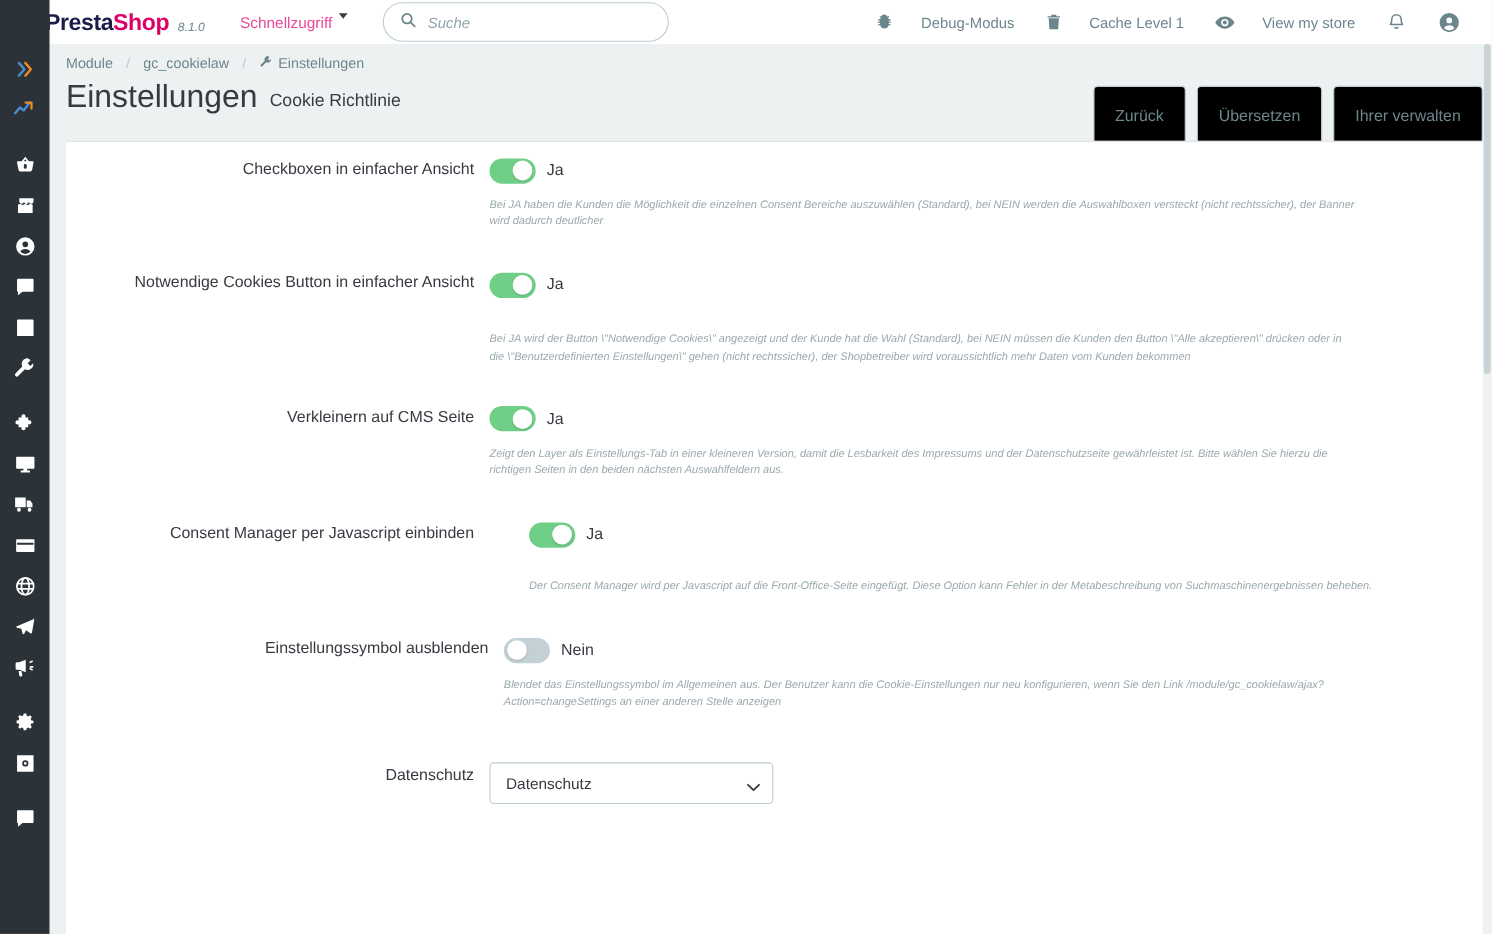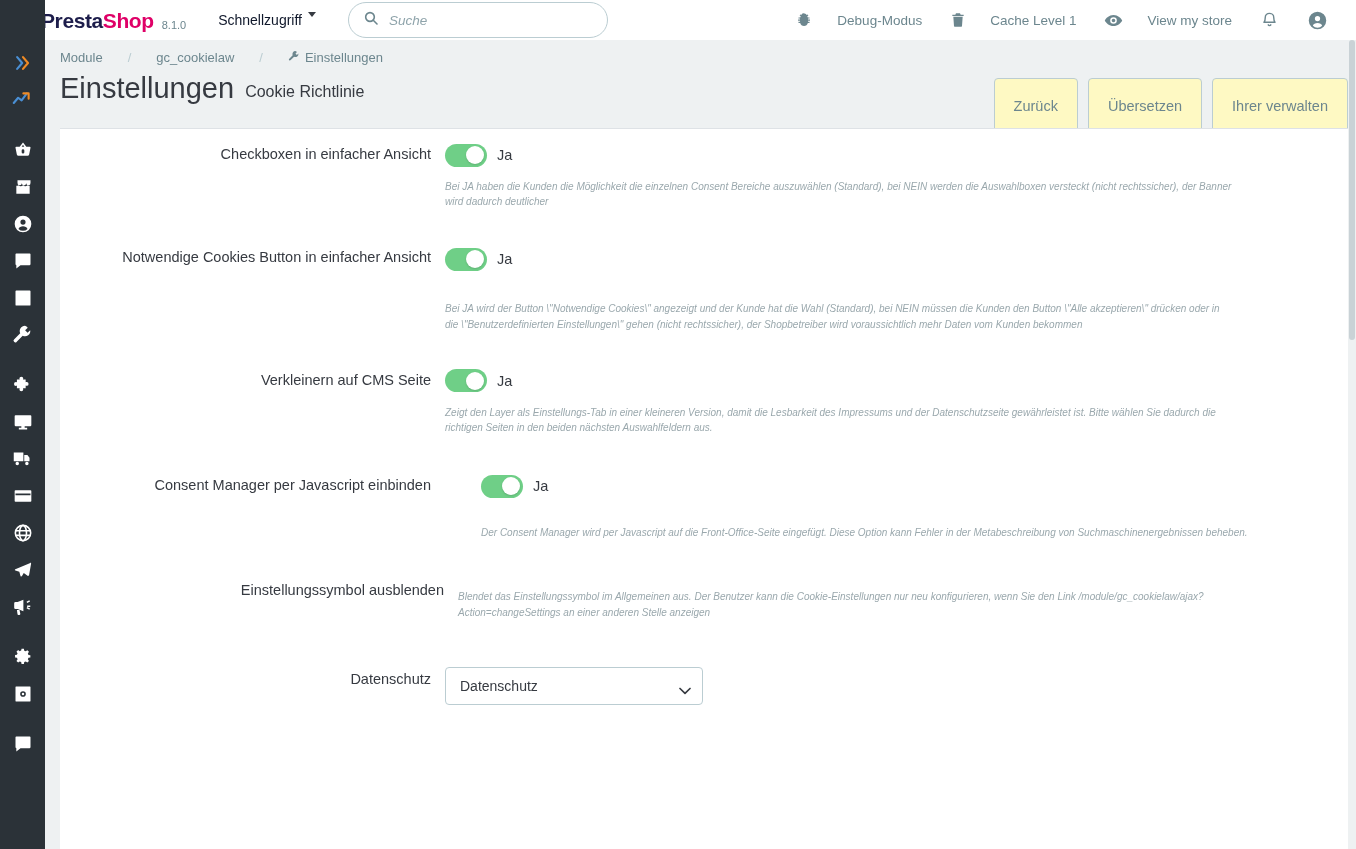--- a/index.html
+++ b/index.html
@@ -32,23 +32,23 @@
     background: #ffffff;
   }
   .logo-mark::after {
     content: ""; position: absolute; left: 11px; top: 9px;
     width: 8px; height: 9px; border-radius: 50% 50% 45% 45%;
     background: #e5338a;
   }
   .logo-text { font-size: 21px; font-weight: bold; letter-spacing: -0.4px; margin-left: 5px; line-height: 1; }
   .logo-text .p1 { color: #1d1d4b; }
   .logo-text .p2 { color: #df0067; }
-  .version { font-size: 11px; color: #6c868e; margin-left: 8px; margin-top: 6px; }
+  .version { font-size: 11px; color: #6c868e; margin-left: 8px; margin-top: 6px; font-style: italic; }
   .quick {
-    font-size: 14px; color: #0f172a; margin-left: 32px;
+    font-size: 14px; color: #ec4899; margin-left: 32px;
     display: flex; align-items: flex-start; gap: 6px; cursor: pointer;
   }
   .caret-d {
     width: 0; height: 0; border-left: 4px solid transparent;
     border-right: 4px solid transparent; border-top: 5px solid #363a41;
   }
   .searchbox {
     margin-left: 32px; width: 260px; height: 36px;
     border: 1px solid #bbcdd2; border-radius: 18px;
     display: flex; align-items: center; padding: 0 14px; gap: 10px;
@@ -87,41 +87,41 @@
   .sb-item svg { display: block; }
 
   
   .page {
     position: absolute; top: 40px; left: 45px;
     width: 1311px; height: 809px;
     background: #eef1f2;
   }
   .breadcrumb {
     padding: 10px 4px 0 15px; font-size: 13px; color: #6c868e;
-    display: flex; align-items: center; gap: 25px;
+    display: flex; align-items: center; gap: 12px;
   }
   .breadcrumb .sep { color: #bbcdd2; }
   .bc-link { cursor: pointer; }
   .bc-cur { display: inline-flex; align-items: center; gap: 5px; color: #6c868e; }
 
   .titlerow {
     display: flex; align-items: flex-start;
     padding: 8px 8px 0 15px; position: relative; height: 76px;
   }
   .titleblock { display: flex; align-items: baseline; }
   .pagetitle {
     font-size: 29px; color: #363a41; font-weight: normal; line-height: 1.05;
   }
   .pagesub {
     font-size: 16px; color: #363a41; margin-left: 11px;
     align-self: flex-end; padding-bottom: 2px;
   }
   .actions { margin-left: auto; display: flex; gap: 10px; padding-top: 5px; }
   .btn {
-    border: 1px solid #bbcdd2; background: #fef9c3; border-radius: 4px;
+    border: 1px solid #bbcdd2; background: #000000; border-radius: 4px;
     color: #6c868e; font-size: 14.5px; height: 56px; padding: 0 19px;
     cursor: pointer; font-family: "Liberation Sans", sans-serif;
     display: flex; align-items: center;
   }
 
   
   .card {
     position: absolute; top: 88px; left: 15px;
     width: 1288px; min-height: 730px;
     background: #ffffff;
@@ -451,40 +451,46 @@
 
     <div class="form-row" style="margin-top:23px;">
       <div class="lbl-col">Verkleinern auf CMS Seite</div>
       <div class="ctl-col">
         <div class="toggle-line">
           <div class="switch on">
               <span class="knob"></span>
             </div>
           <span class="switch-label">Ja</span>
         </div>
-        <div class="help">Zeigt den Layer als Einstellungs-Tab in einer kleineren Version, damit die Lesbarkeit des Impressums und der Datenschutzseite gewährleistet ist. Bitte wählen Sie dadurch die richtigen Seiten in den beiden nächsten Auswahlfeldern aus.</div>
+        <div class="help">Zeigt den Layer als Einstellungs-Tab in einer kleineren Version, damit die Lesbarkeit des Impressums und der Datenschutzseite gewährleistet ist. Bitte wählen Sie hierzu die richtigen Seiten in den beiden nächsten Auswahlfeldern aus.</div>
       </div>
     </div>
 
     <div class="form-row" style="margin-top:25px;gap:36px;">
       <div class="lbl-col">Consent Manager per Javascript einbinden</div>
       <div class="ctl-col">
         <div class="toggle-line">
           <div class="switch on">
               <span class="knob"></span>
             </div>
           <span class="switch-label">Ja</span>
         </div>
         <div class="help" style="padding-top:26px;">Der Consent Manager wird per Javascript auf die Front-Office-Seite eingefügt. Diese Option kann Fehler in der Metabeschreibung von Suchmaschinenergebnissen beheben.</div>
       </div>
     </div>
 
     <div class="form-row" style="margin-top:25px;margin-left:13px;">
       <div class="lbl-col">Einstellungssymbol ausblenden</div>
       <div class="ctl-col">
+        <div class="toggle-line">
+          <div class="switch off">
+              <span class="knob"></span>
+            </div>
+          <span class="switch-label">Nein</span>
+        </div>
         <div class="help">Blendet das Einstellungssymbol im Allgemeinen aus. Der Benutzer kann die Cookie-Einstellungen nur neu konfigurieren, wenn Sie den Link /module/gc_cookielaw/ajax?Action=changeSettings an einer anderen Stelle anzeigen</div>
       </div>
     </div>
 
     <div class="form-row" style="margin-top:27px;">
       <div class="lbl-col" style="padding-top:22px;">Datenschutz</div>
       <div class="ctl-col" style="padding-top:20px;">
         <div class="sel-wrap">
           <select class="sel">
             <option>Datenschutz</option>

